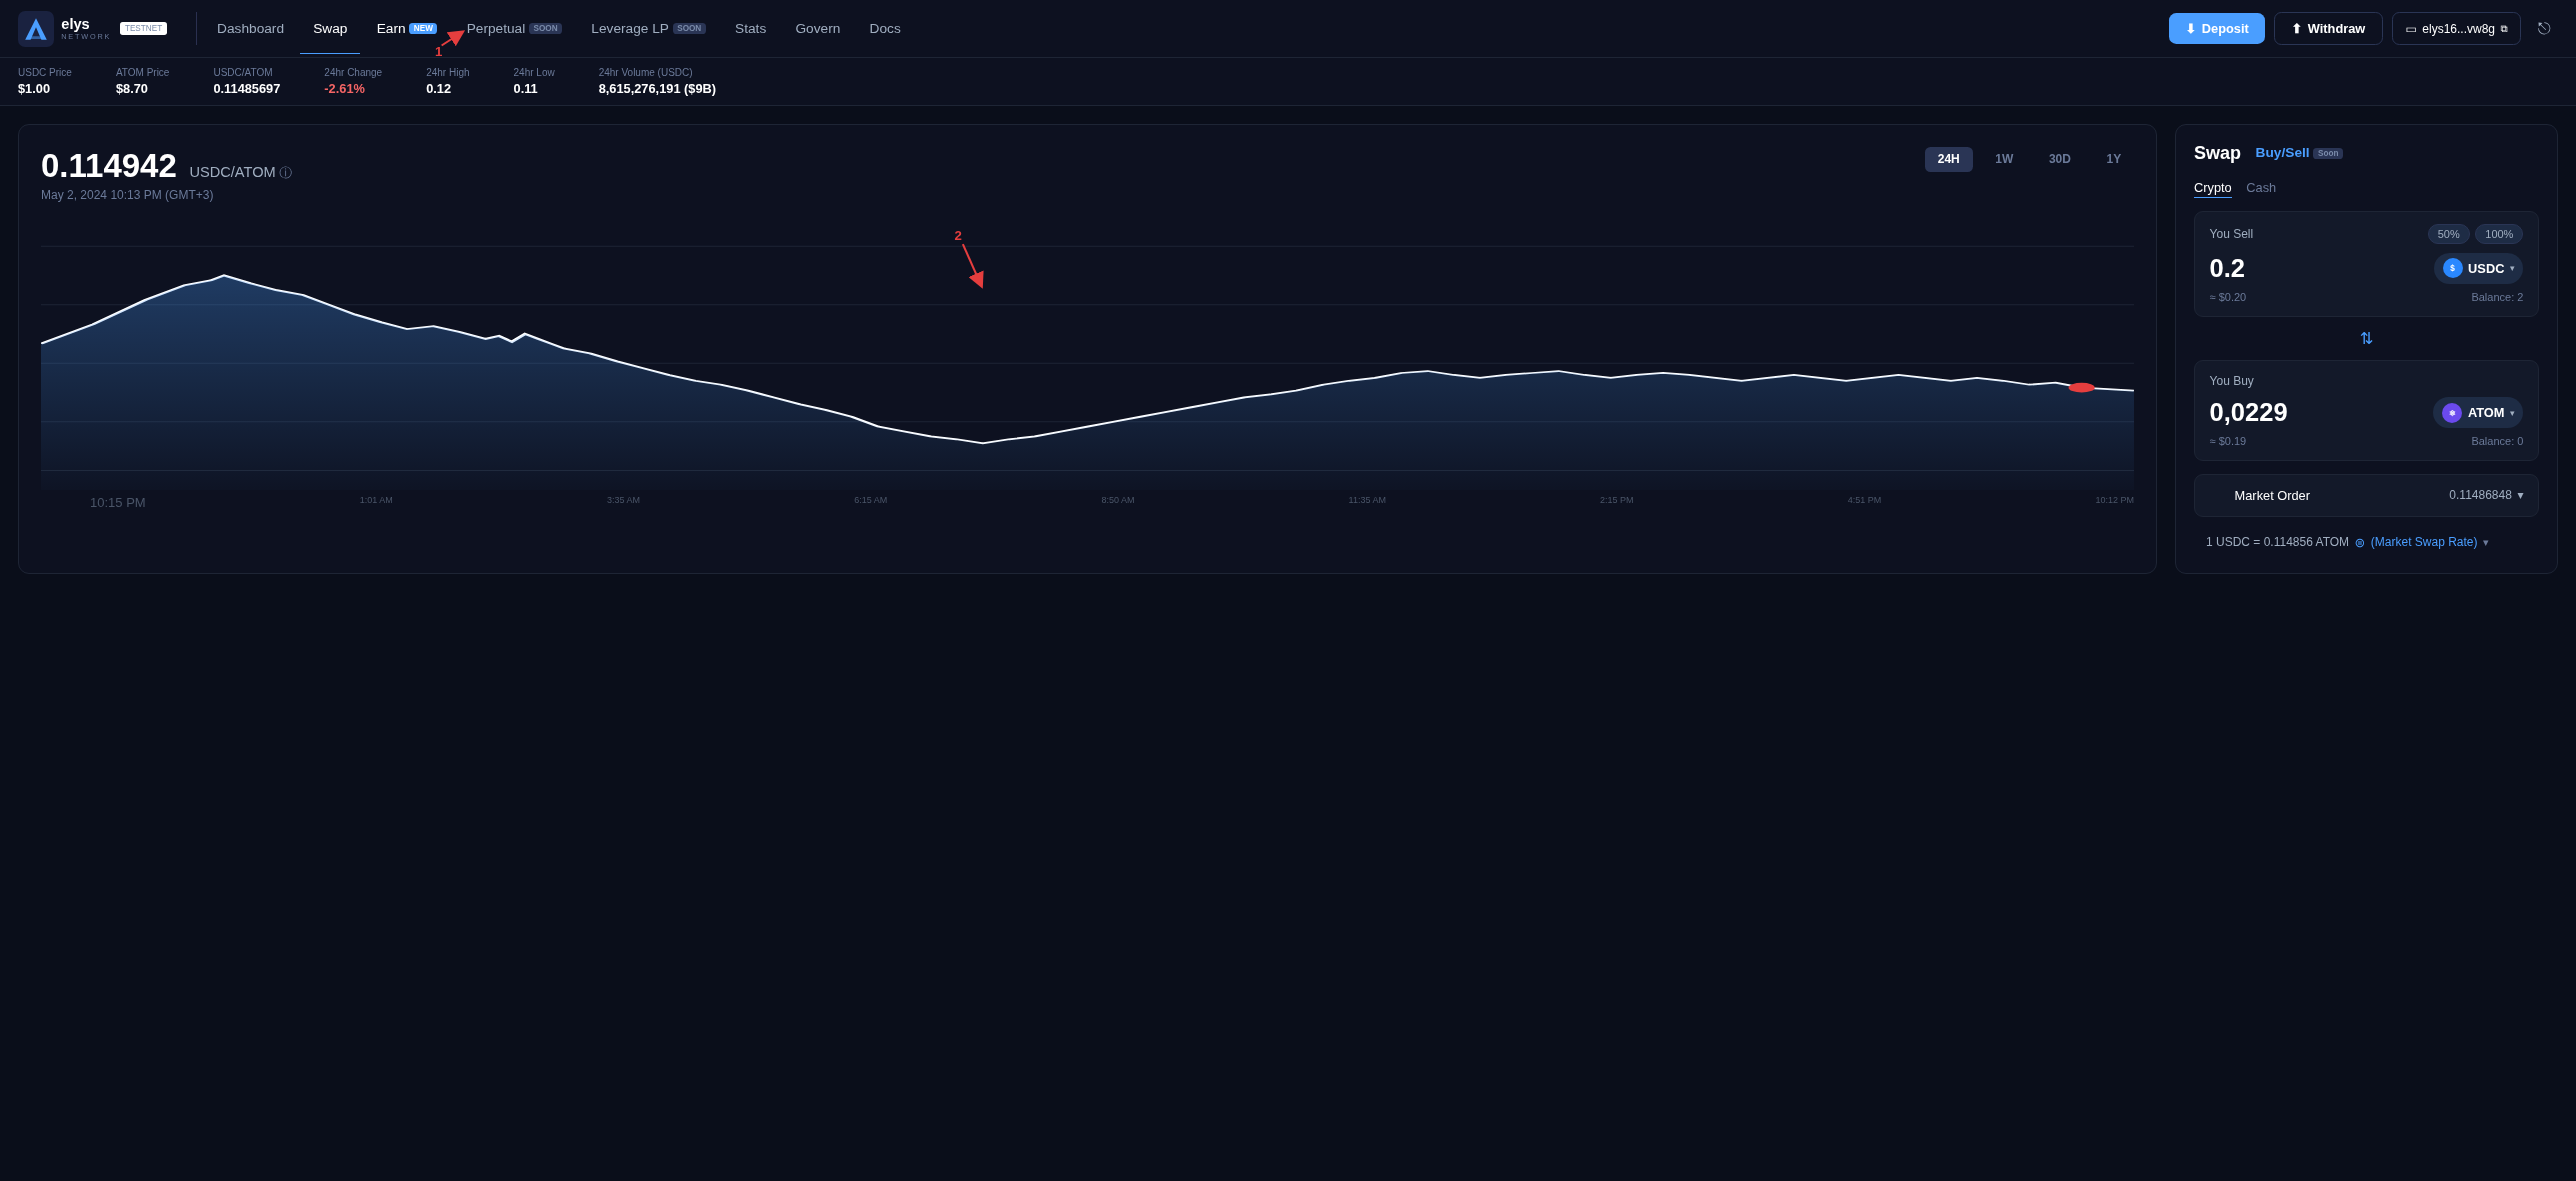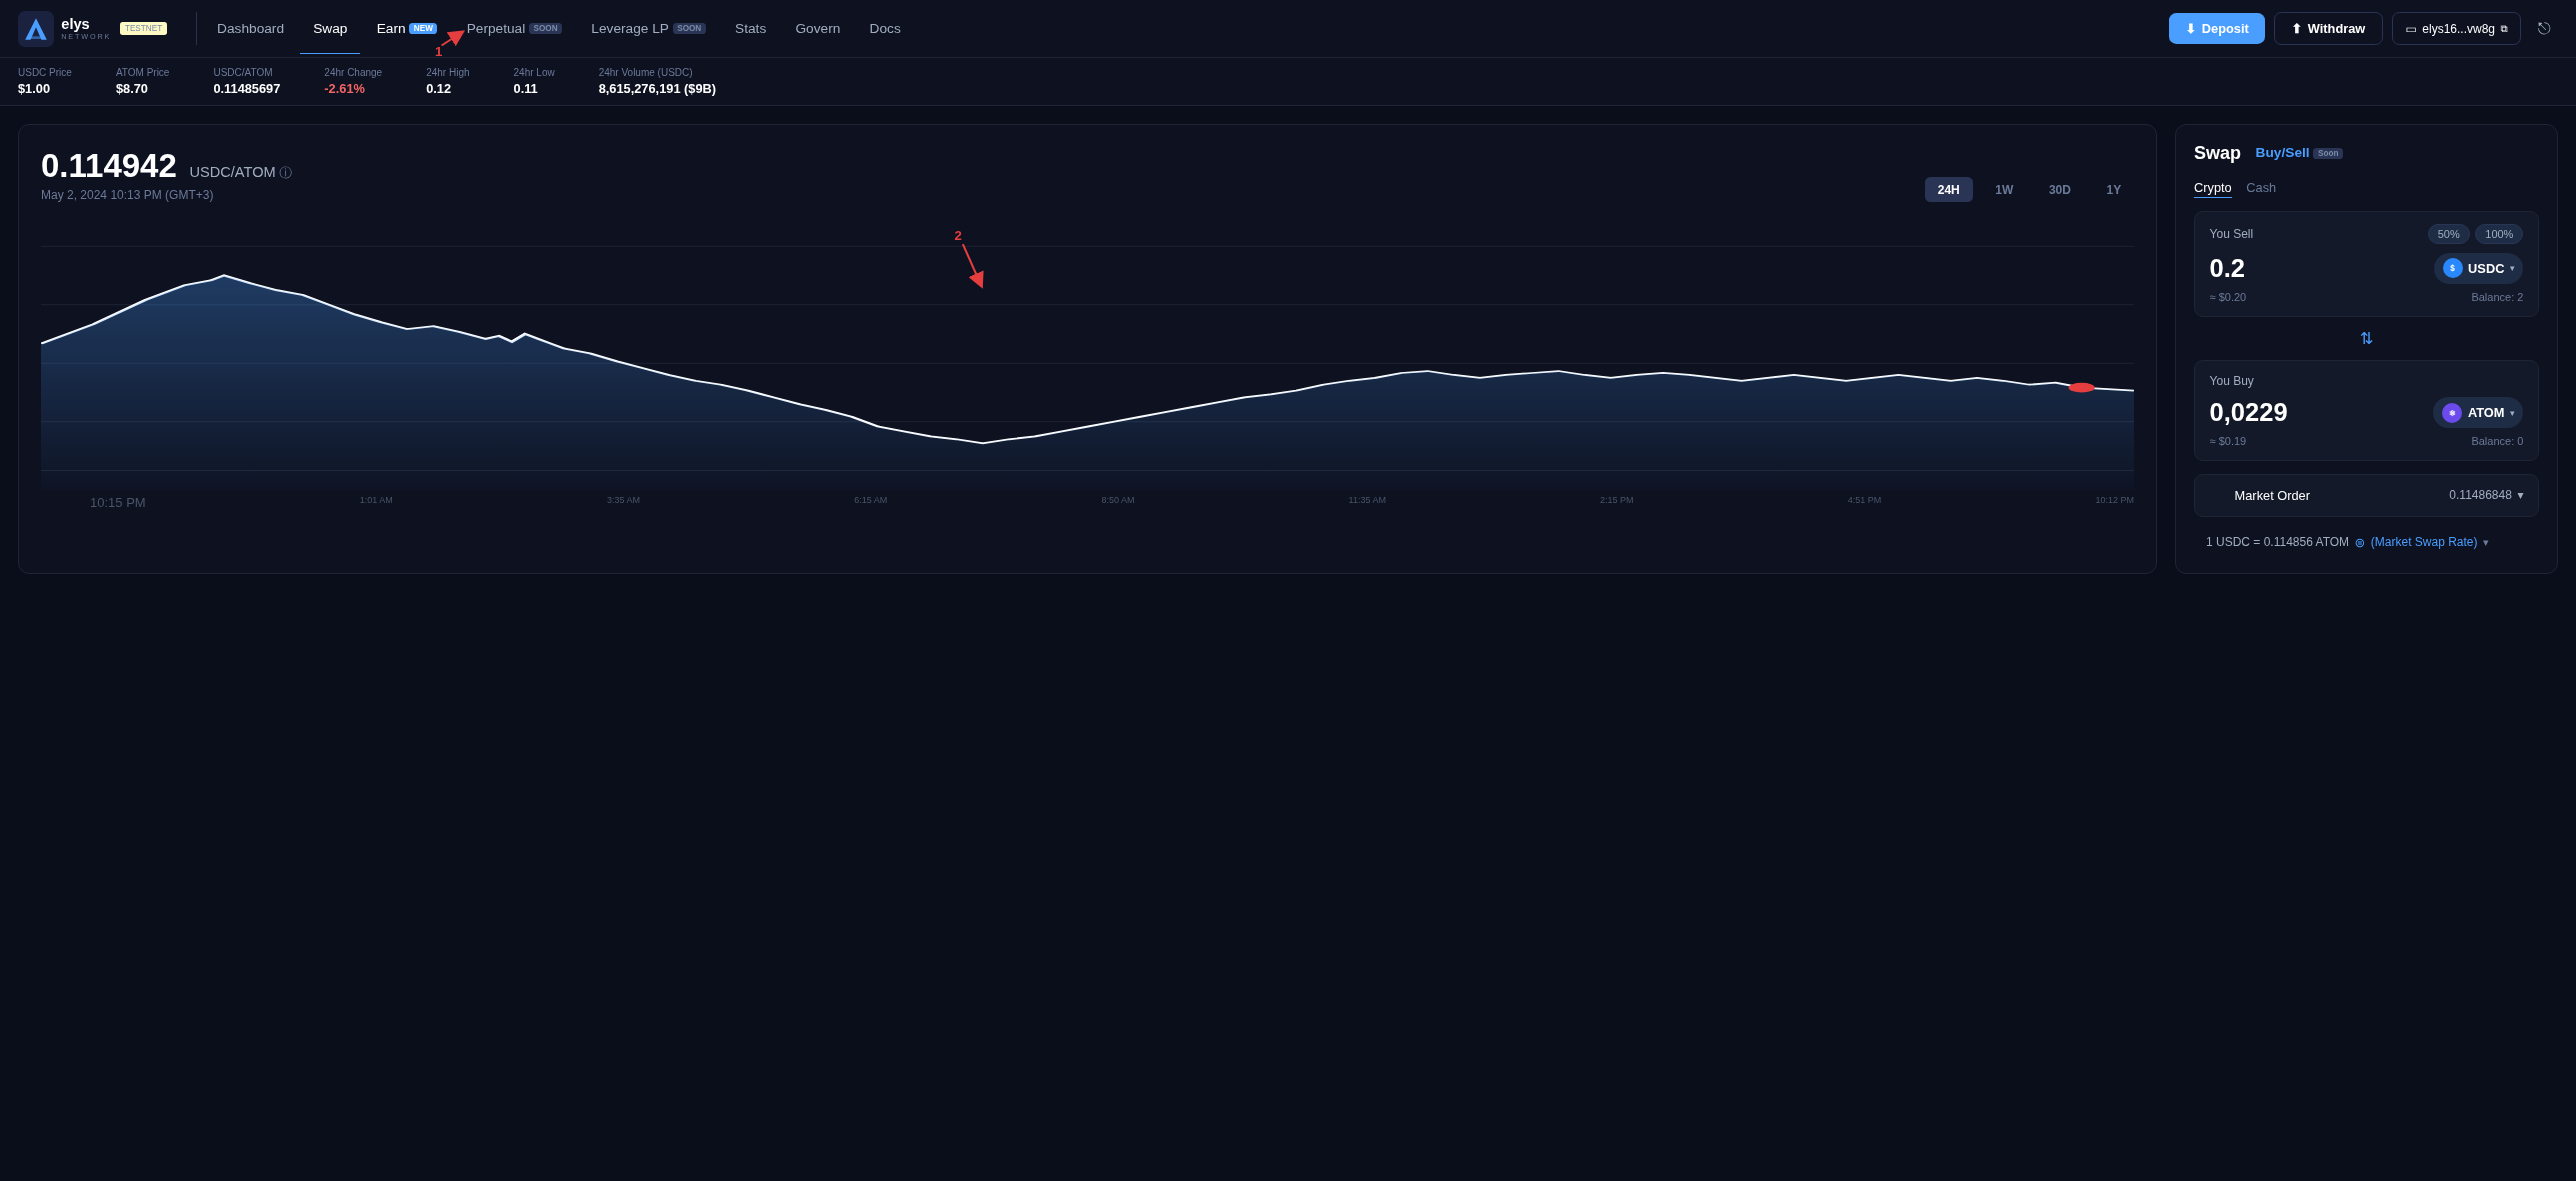--- a/index.html
+++ b/index.html
@@ -152,21 +152,21 @@
     .chart-panel {
       flex: 1;
       background: #0d1120;
       border-radius: 11px;
       padding: 22px;
       border: 0.9px solid #1e2535;
     }
     .chart-header {
       display: flex;
       justify-content: space-between;
-      align-items: flex-end;
+      align-items: flex-start;
       margin-bottom: 7px;
     }
     .chart-price {
       font-size: 33px;
       font-weight: 700;
     }
     .chart-pair {
       font-size: 14.6px;
       color: #a0aec0;
       margin-left: 9px;
@@ -387,21 +387,21 @@
     <div class="logo-area">
       <svg class="logo-icon" viewBox="0 0 40 40">
         <rect width="40" height="40" rx="8" fill="#1a2240"></rect>
         <polygon points="8,32 20,8 32,32 26,32 20,18 14,32" fill="#4a9eff"></polygon>
         <rect x="11" y="28" width="18" height="3" rx="1.5" fill="#4a9eff" opacity="0.5"></rect>
       </svg>
       <div style="display:flex;flex-direction:column;line-height:1.1">
         <span style="font-size:14.6px;font-weight:800;color:#fff;">elys</span>
         <span style="font-size:7.3px;color:#6b7a99;letter-spacing:1.8px;">NETWORK</span>
       </div>
-      <span style="font-size:8.2px;background:#fef9c3;color:#7a8baa;padding:1.8px 4.6px;border-radius:2.7px;margin-left:1.8px;">TESTNET</span>
+      <span style="font-size:8.2px;background:#ffffff;color:#7a8baa;padding:1.8px 4.6px;border-radius:2.7px;margin-left:1.8px;">TESTNET</span>
     </div>
     <div class="divider-v"></div>
     <nav class="nav">
       <div class="nav-item">Dashboard</div>
       <div class="nav-item active">Swap</div>
       <div class="nav-item" style="color:#fff">
         <span>Earn</span>
         <span class="badge badge-new">New</span>
       </div>
       <div class="nav-item">

